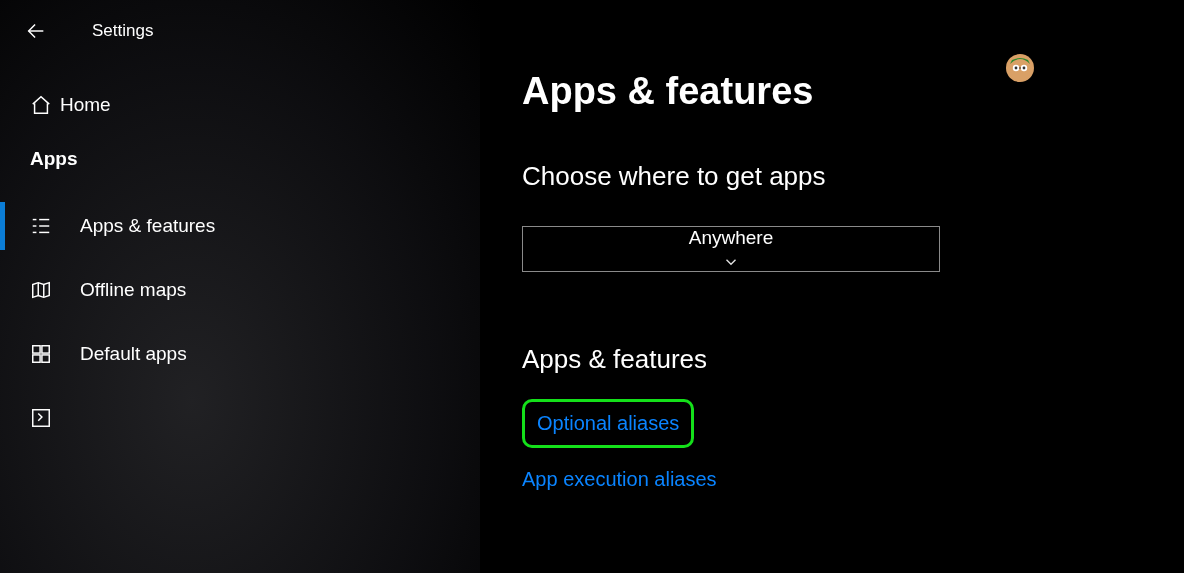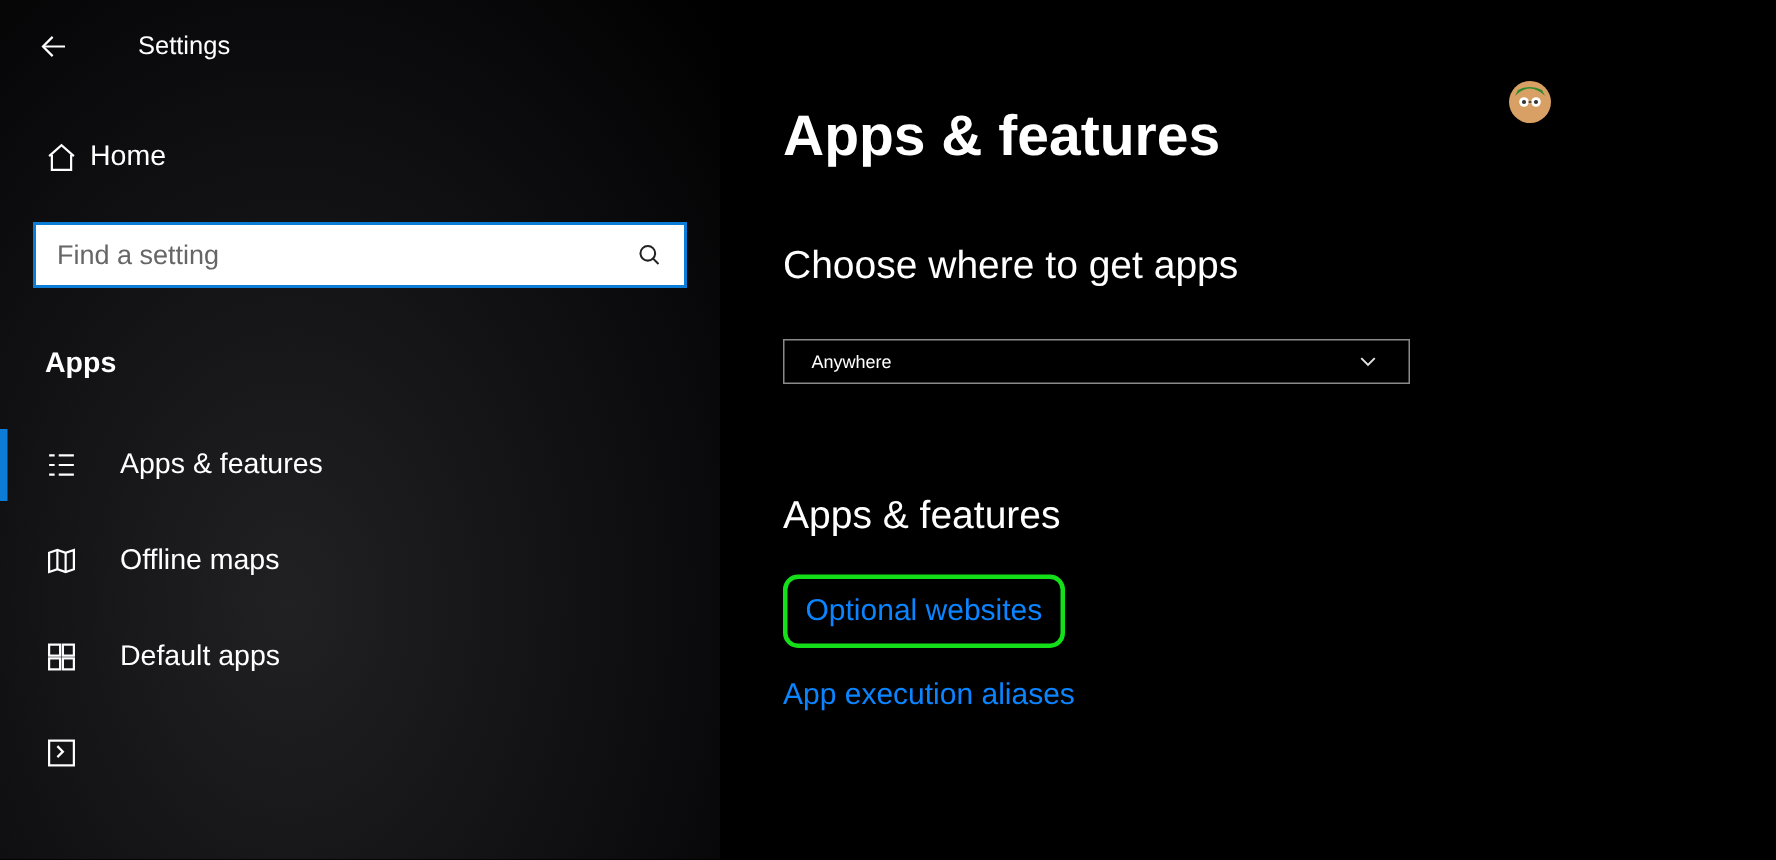--- a/index.html
+++ b/index.html
@@ -115,28 +115,29 @@
     margin-bottom: 34px;
   }
   .section-title.second { margin-top: 72px; margin-bottom: 24px; }
   .helper-text {
     font-size: 19px;
     margin-bottom: 18px;
     color: #fff;
   }
   .dropdown {
     width: 418px;
-    height: 30px;
+    height: 46px;
     border: 1px solid #8a8a8a;
     display: flex;
     align-items: center;
     justify-content: space-between;
     padding: 0 18px;
-    font-size: 12px;
+    font-size: 19px;
     background: #000;
+    flex-direction: column;
   }
   .chev { color: #e2e2e2; }
   .link {
     color: #0a84ff;
     font-size: 20px;
     display: inline-block;
     margin-bottom: 22px;
     cursor: pointer;
   }
   .link-box {
@@ -174,31 +175,20 @@
     <div class="home-row">
       <span class="icon">
         <svg width="22" height="22" viewBox="0 0 24 24" fill="none" stroke="#fff" stroke-width="1.6">
           <path d="M3 11 L12 3 L21 11"></path>
           <path d="M5 10 V21 H19 V10"></path>
         </svg>
       </span>
       <span>Home</span>
     </div>
 
-    <div class="search-wrap">
-      <div class="search-box">
-        <input type="text" placeholder="Find a setting" style="">
-        <span class="search-icon">
-          <svg width="18" height="18" viewBox="0 0 24 24" fill="none" stroke="#222" stroke-width="1.8">
-            <circle cx="10.5" cy="10.5" r="6.5"></circle>
-            <line x1="20" y1="20" x2="15" y2="15"></line>
-          </svg>
-        </span>
-      </div>
-    </div>
 
     <div class="group-header">Apps</div>
 
     <ul class="nav-list">
       <li class="nav-item active">
         <span class="icon">
           <svg width="22" height="22" viewBox="0 0 24 24" stroke="#fff" stroke-width="1.6" fill="none">
             <line x1="3" y1="5" x2="7" y2="5"></line>
               <line x1="10" y1="5" x2="21" y2="5"></line>
             <line x1="3" y1="12" x2="7" y2="12"></line>
@@ -262,18 +252,18 @@
       <span class="chev">
         <svg width="18" height="18" viewBox="0 0 24 24" fill="none" stroke="currentColor" stroke-width="1.8">
           <polyline points="6 9 12 15 18 9"></polyline>
         </svg>
       </span>
     </div>
 
     <h2 class="section-title second">Apps &amp; features</h2>
 
     <div class="link-box">
-      <span class="link" style="margin-bottom:0">Optional websites</span>
+      <span class="link" style="margin-bottom:0">Optional aliases</span>
     </div>
     <br>
     <span class="link">App execution aliases</span>
   </main>
 </div>
 
 </body></html>

